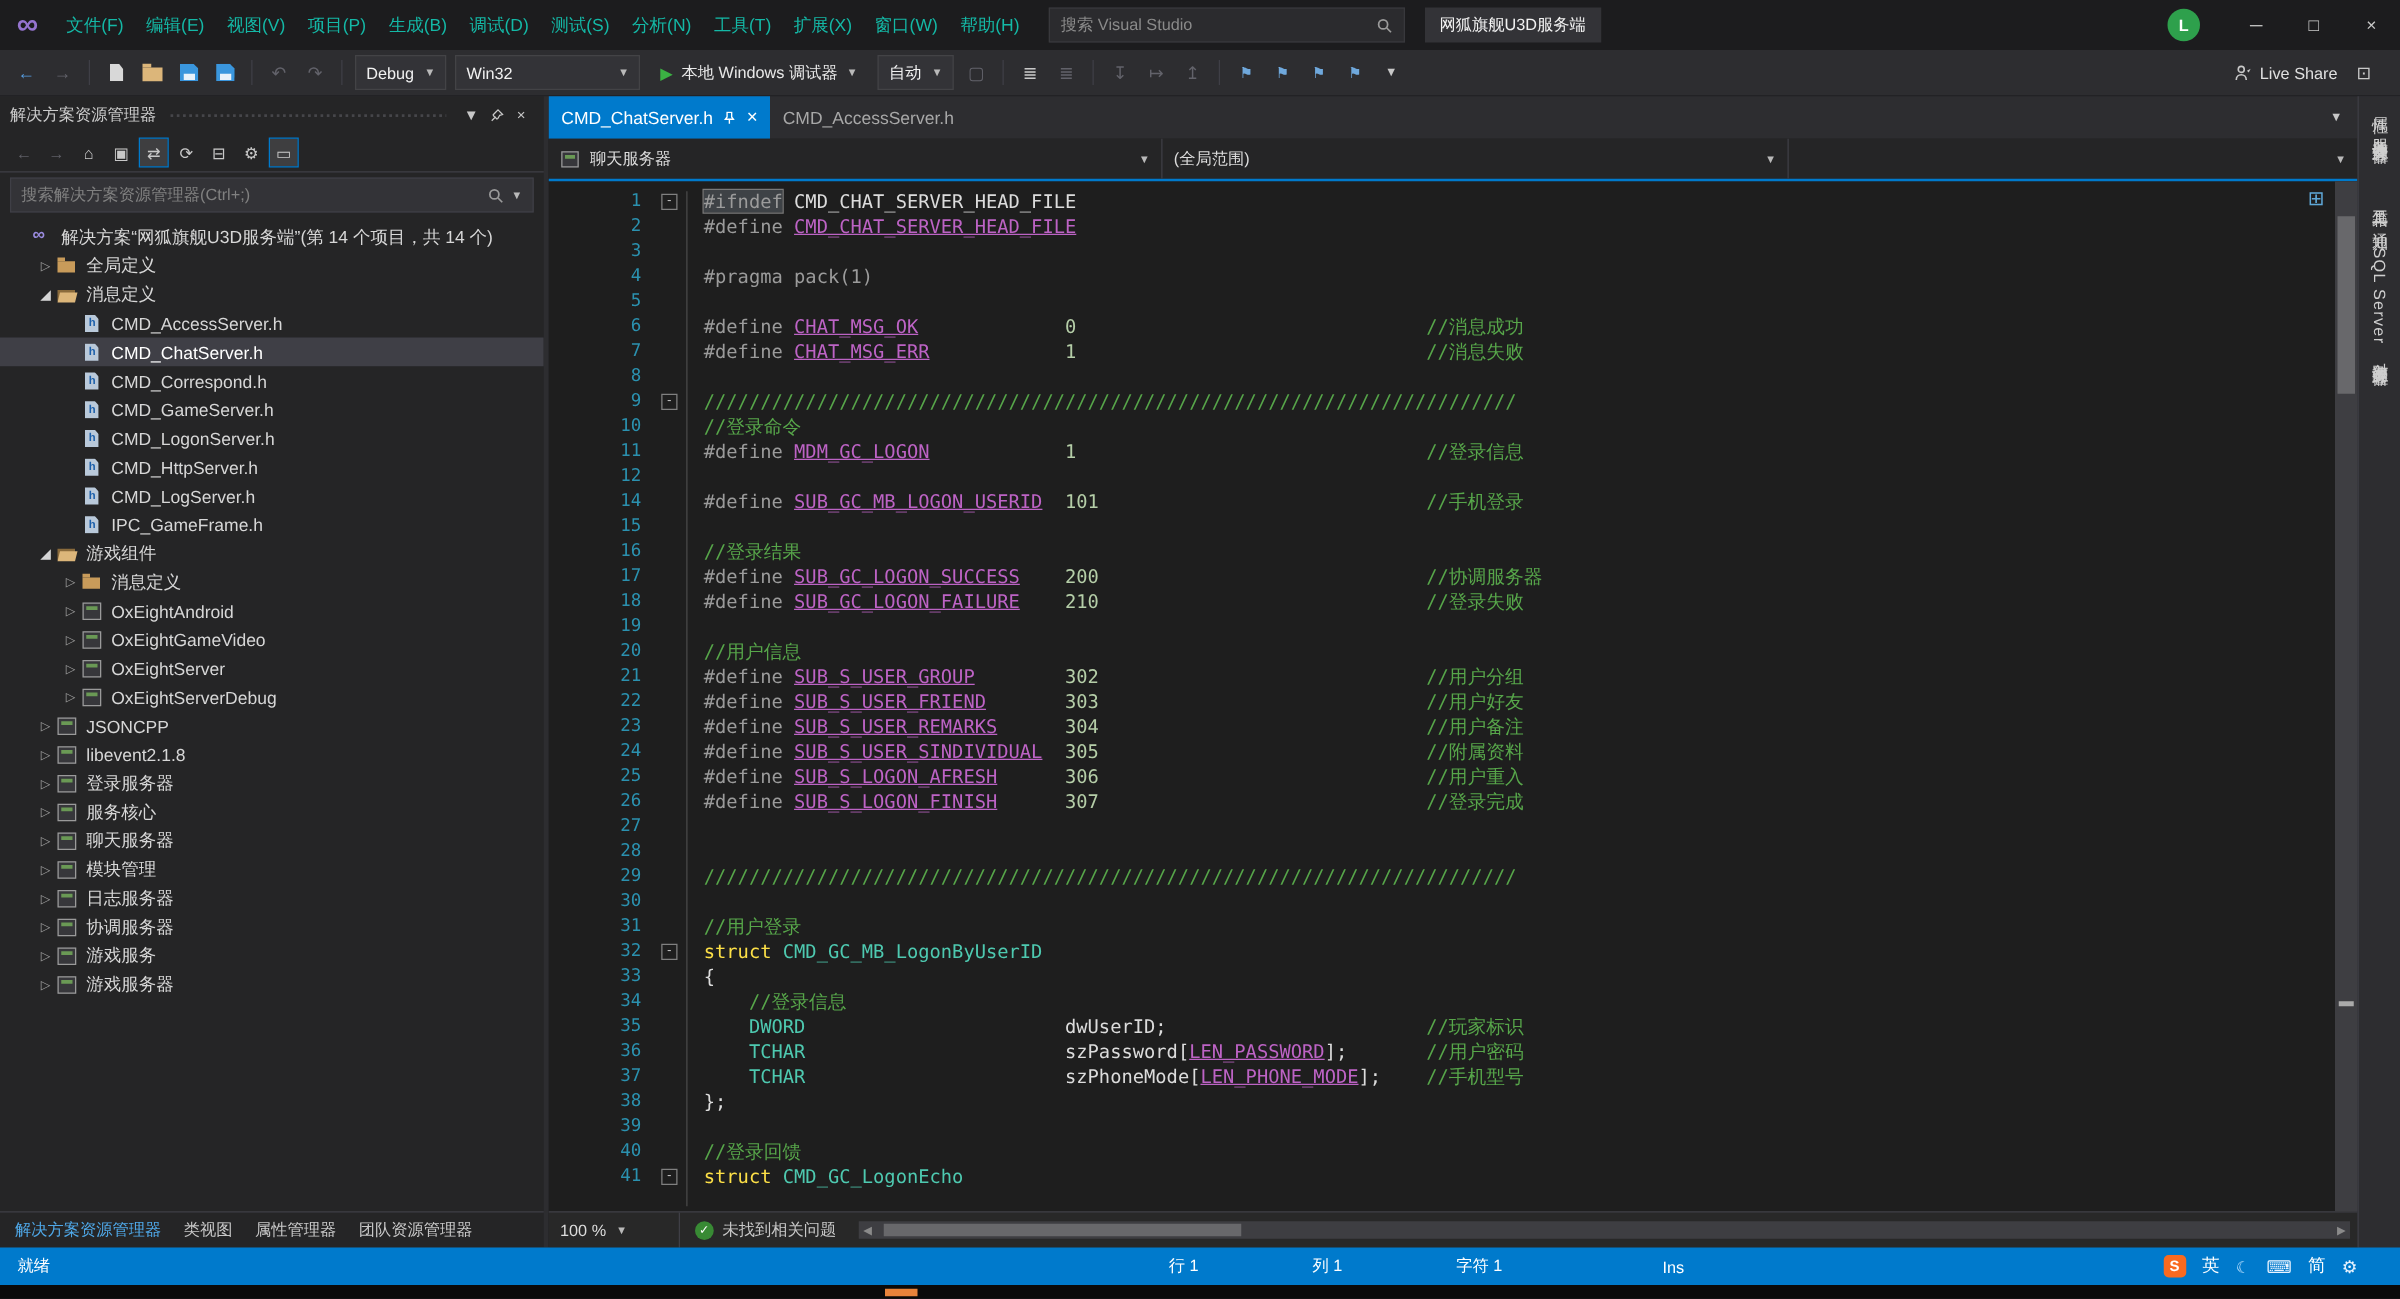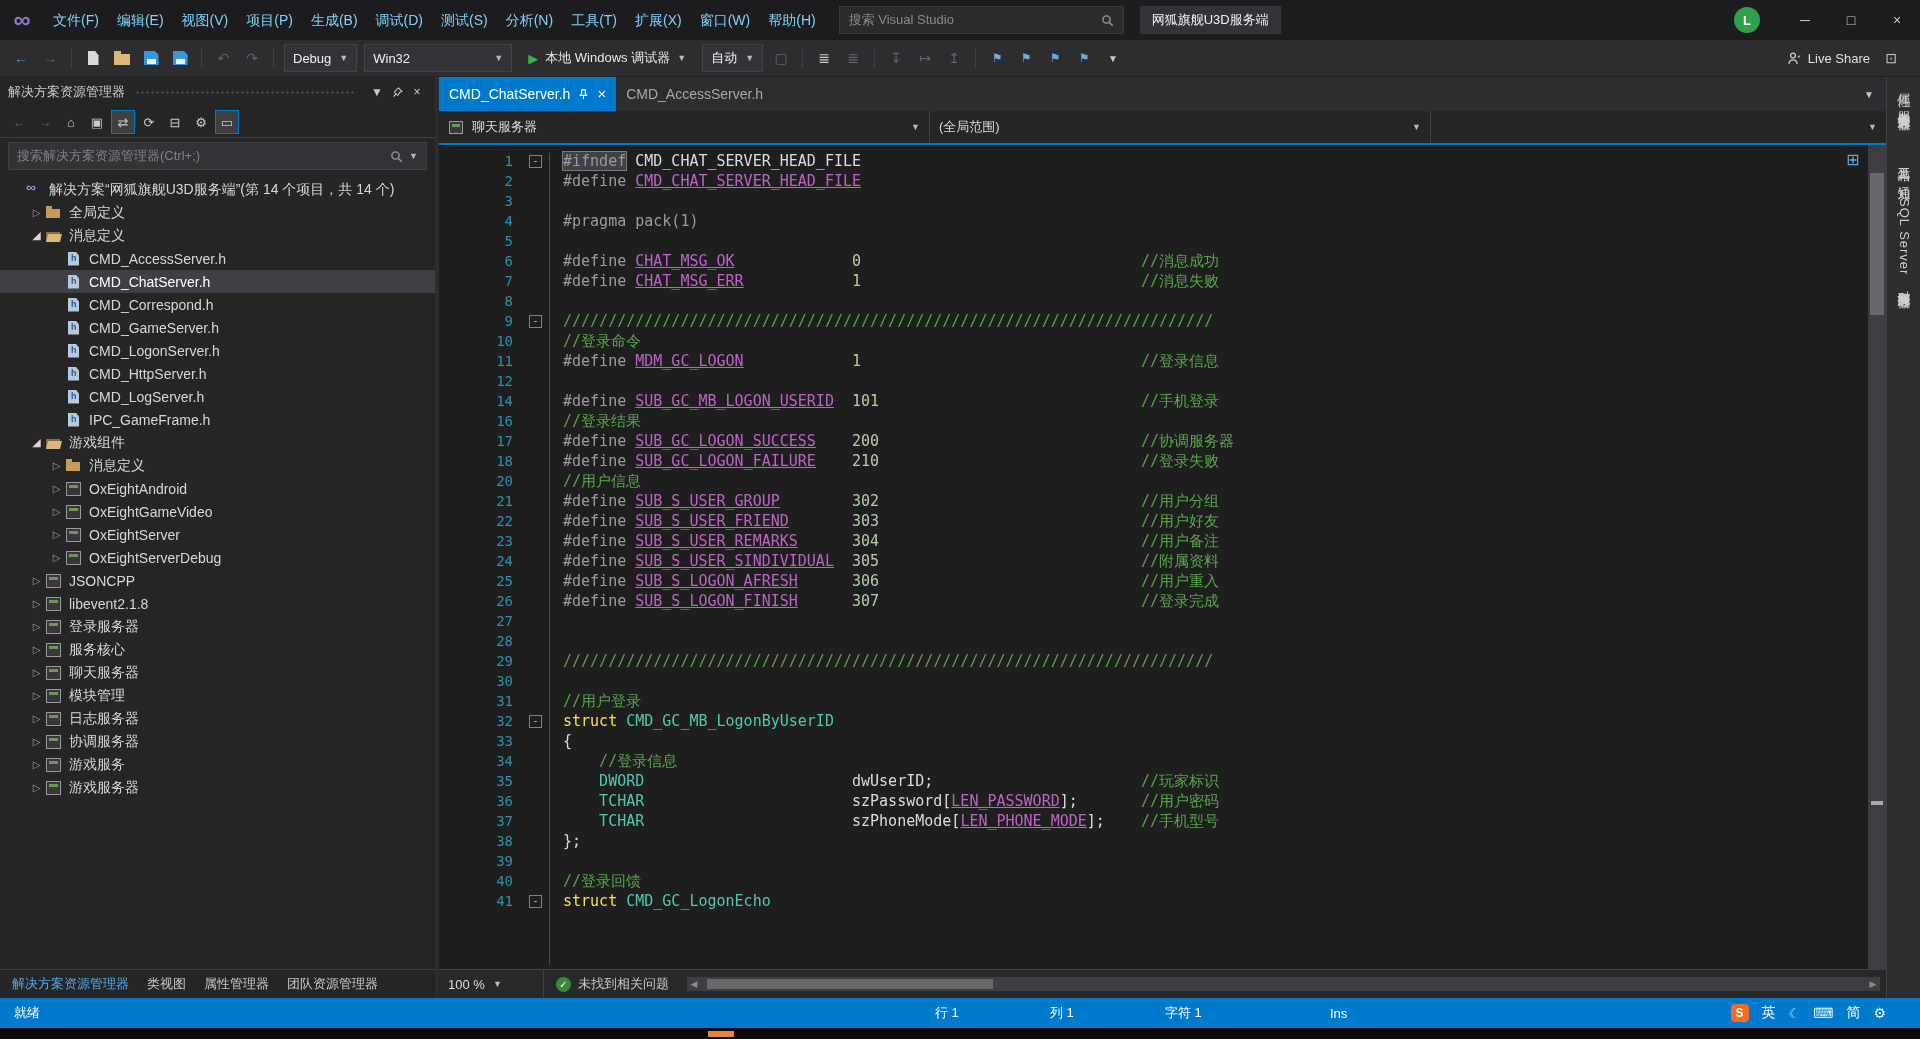--- a/index.html
+++ b/index.html
@@ -3,21 +3,21 @@
 <meta charset="utf-8">
 <style>
   html,body{margin:0;padding:0;overflow:hidden;background:#000;}
   body{width:1920px;height:1039px;font-family:"Liberation Sans",sans-serif;color:#ddd;font-size:14px;}
   .window{width:1920px;height:1039px;display:flex;flex-direction:column;background:#2d2d30;}
 
   
   .titlebar{height:40px;background:#1c1c1e;display:flex;align-items:center;flex:none;}
   .vs-logo{width:44px;text-align:center;font-size:24px;color:#9574cf;font-weight:bold;line-height:40px;}
   .menus{display:flex;height:100%;align-items:center;}
-  .menu-item{padding:0 9px;color:#7dd3fc;font-size:14px;line-height:40px;cursor:default;}
+  .menu-item{padding:0 9px;color:#14b8a6;font-size:14px;line-height:40px;cursor:default;}
   .vs-search{width:265px;height:26px;background:#2b2b2e;border:1px solid #38383c;display:flex;align-items:center;padding:0 9px;margin-left:14px;color:#8a8a8a;font-size:13px;}
   .vs-search .sp{flex:1;}
   .title-chip{margin-left:16px;background:#333337;color:#f2f2f2;font-size:13px;padding:5px 12px;}
   .tb-spacer{flex:1;}
   .avatar{width:26px;height:26px;border-radius:50%;background:#2ea04c;color:#fff;font-size:13px;font-weight:bold;display:flex;align-items:center;justify-content:center;margin-right:22px;}
   .win-btn{width:46px;height:40px;display:flex;align-items:center;justify-content:center;color:#c8c8c8;font-size:14px;}
 
   
   .toolbar{height:36px;background:#2d2d30;border-bottom:1px solid #222225;display:flex;align-items:center;padding:0 10px;gap:7px;flex:none;}
   .tbi{width:22px;height:22px;display:flex;align-items:center;justify-content:center;color:#c8c8c8;font-size:14px;flex:none;}
@@ -458,23 +458,25 @@
             <div class="cl"><span class="ln">4</span><span class="fm"></span><span class="ct"><span class="tk-pp">#pragma </span><span class="tk-pp">pack(1)</span></span></div>
             <div class="cl"><span class="ln">5</span><span class="fm"></span><span class="ct"></span></div>
             <div class="cl"><span class="ln">6</span><span class="fm"></span><span class="ct"><span class="tk-pp">#define </span><span class="tk-mac">CHAT_MSG_OK</span><span class="tk-num">             0</span><span class="tk-com">                               //消息成功</span></span></div>
             <div class="cl"><span class="ln">7</span><span class="fm"></span><span class="ct"><span class="tk-pp">#define </span><span class="tk-mac">CHAT_MSG_ERR</span><span class="tk-num">            1</span><span class="tk-com">                               //消息失败</span></span></div>
             <div class="cl"><span class="ln">8</span><span class="fm"></span><span class="ct"></span></div>
             <div class="cl"><span class="ln">9</span><span class="fm"><span class="foldbox">-</span></span><span class="ct"><span class="tk-com">////////////////////////////////////////////////////////////////////////</span></span></div>
             <div class="cl"><span class="ln">10</span><span class="fm"></span><span class="ct"><span class="tk-com">//登录命令</span></span></div>
             <div class="cl"><span class="ln">11</span><span class="fm"></span><span class="ct"><span class="tk-pp">#define </span><span class="tk-mac">MDM_GC_LOGON</span><span class="tk-num">            1</span><span class="tk-com">                               //登录信息</span></span></div>
             <div class="cl"><span class="ln">12</span><span class="fm"></span><span class="ct"></span></div>
             <div class="cl"><span class="ln">14</span><span class="fm"></span><span class="ct"><span class="tk-pp">#define </span><span class="tk-mac">SUB_GC_MB_LOGON_USERID</span><span class="tk-num">  101</span><span class="tk-com">                             //手机登录</span></span></div>
+            <div class="cl"><span class="ln">15</span><span class="fm"></span><span class="ct"></span></div>
             <div class="cl"><span class="ln">16</span><span class="fm"></span><span class="ct"><span class="tk-com">//登录结果</span></span></div>
             <div class="cl"><span class="ln">17</span><span class="fm"></span><span class="ct"><span class="tk-pp">#define </span><span class="tk-mac">SUB_GC_LOGON_SUCCESS</span><span class="tk-num">    200</span><span class="tk-com">                             //协调服务器</span></span></div>
             <div class="cl"><span class="ln">18</span><span class="fm"></span><span class="ct"><span class="tk-pp">#define </span><span class="tk-mac">SUB_GC_LOGON_FAILURE</span><span class="tk-num">    210</span><span class="tk-com">                             //登录失败</span></span></div>
+            <div class="cl"><span class="ln">19</span><span class="fm"></span><span class="ct"></span></div>
             <div class="cl"><span class="ln">20</span><span class="fm"></span><span class="ct"><span class="tk-com">//用户信息</span></span></div>
             <div class="cl"><span class="ln">21</span><span class="fm"></span><span class="ct"><span class="tk-pp">#define </span><span class="tk-mac">SUB_S_USER_GROUP</span><span class="tk-num">        302</span><span class="tk-com">                             //用户分组</span></span></div>
             <div class="cl"><span class="ln">22</span><span class="fm"></span><span class="ct"><span class="tk-pp">#define </span><span class="tk-mac">SUB_S_USER_FRIEND</span><span class="tk-num">       303</span><span class="tk-com">                             //用户好友</span></span></div>
             <div class="cl"><span class="ln">23</span><span class="fm"></span><span class="ct"><span class="tk-pp">#define </span><span class="tk-mac">SUB_S_USER_REMARKS</span><span class="tk-num">      304</span><span class="tk-com">                             //用户备注</span></span></div>
             <div class="cl"><span class="ln">24</span><span class="fm"></span><span class="ct"><span class="tk-pp">#define </span><span class="tk-mac">SUB_S_USER_SINDIVIDUAL</span><span class="tk-num">  305</span><span class="tk-com">                             //附属资料</span></span></div>
             <div class="cl"><span class="ln">25</span><span class="fm"></span><span class="ct"><span class="tk-pp">#define </span><span class="tk-mac">SUB_S_LOGON_AFRESH</span><span class="tk-num">      306</span><span class="tk-com">                             //用户重入</span></span></div>
             <div class="cl"><span class="ln">26</span><span class="fm"></span><span class="ct"><span class="tk-pp">#define </span><span class="tk-mac">SUB_S_LOGON_FINISH</span><span class="tk-num">      307</span><span class="tk-com">                             //登录完成</span></span></div>
             <div class="cl"><span class="ln">27</span><span class="fm"></span><span class="ct"></span></div>
             <div class="cl"><span class="ln">28</span><span class="fm"></span><span class="ct"></span></div>
             <div class="cl"><span class="ln">29</span><span class="fm"></span><span class="ct"><span class="tk-com">////////////////////////////////////////////////////////////////////////</span></span></div>

